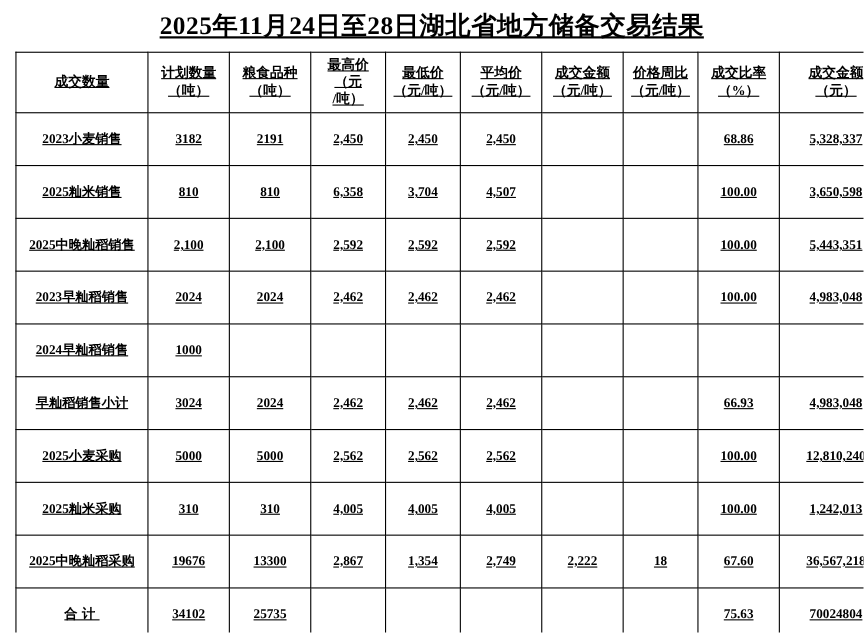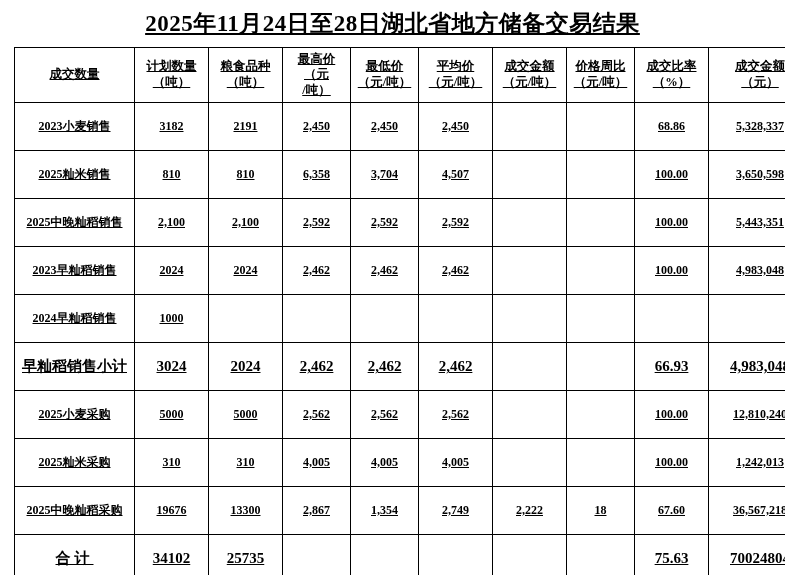--- a/index.html
+++ b/index.html
@@ -62,21 +62,21 @@
   .col-price{ width: 68px; }
   .col-avg  { width: 74px; }
   .col-week { width: 74px; }
   .col-ratio{ width: 68px; }
   .col-pct  { width: 74px; }
   .col-amt  { width: 103px; }
   .row-name {
     font-size: 12.5px;
   }
   tr.subtotal td, tr.total td {
-    font-size: 15px;
+    font-size: 12px;
   }
   tr.total td:first-child {
     letter-spacing: 4px;
   }
 </style>
 </head>
 <body>
 
 <div class="page">
   <div class="title">2025年11月24日至28日湖北省地方储备交易结果</div>

